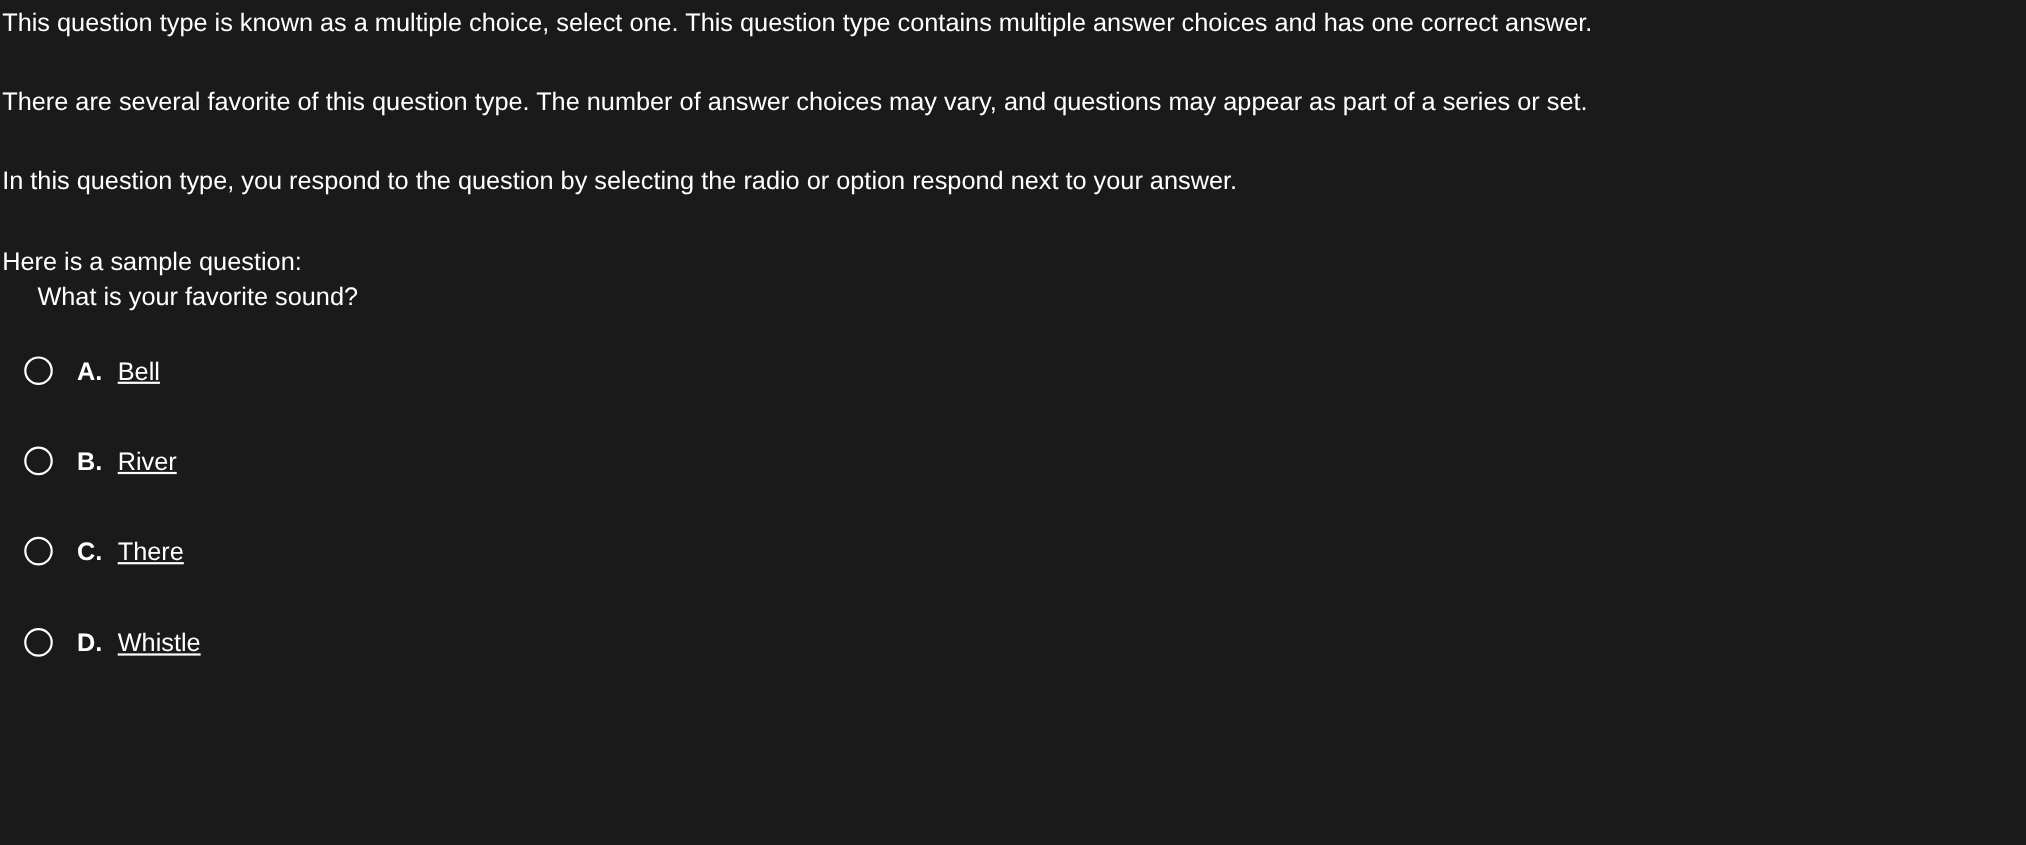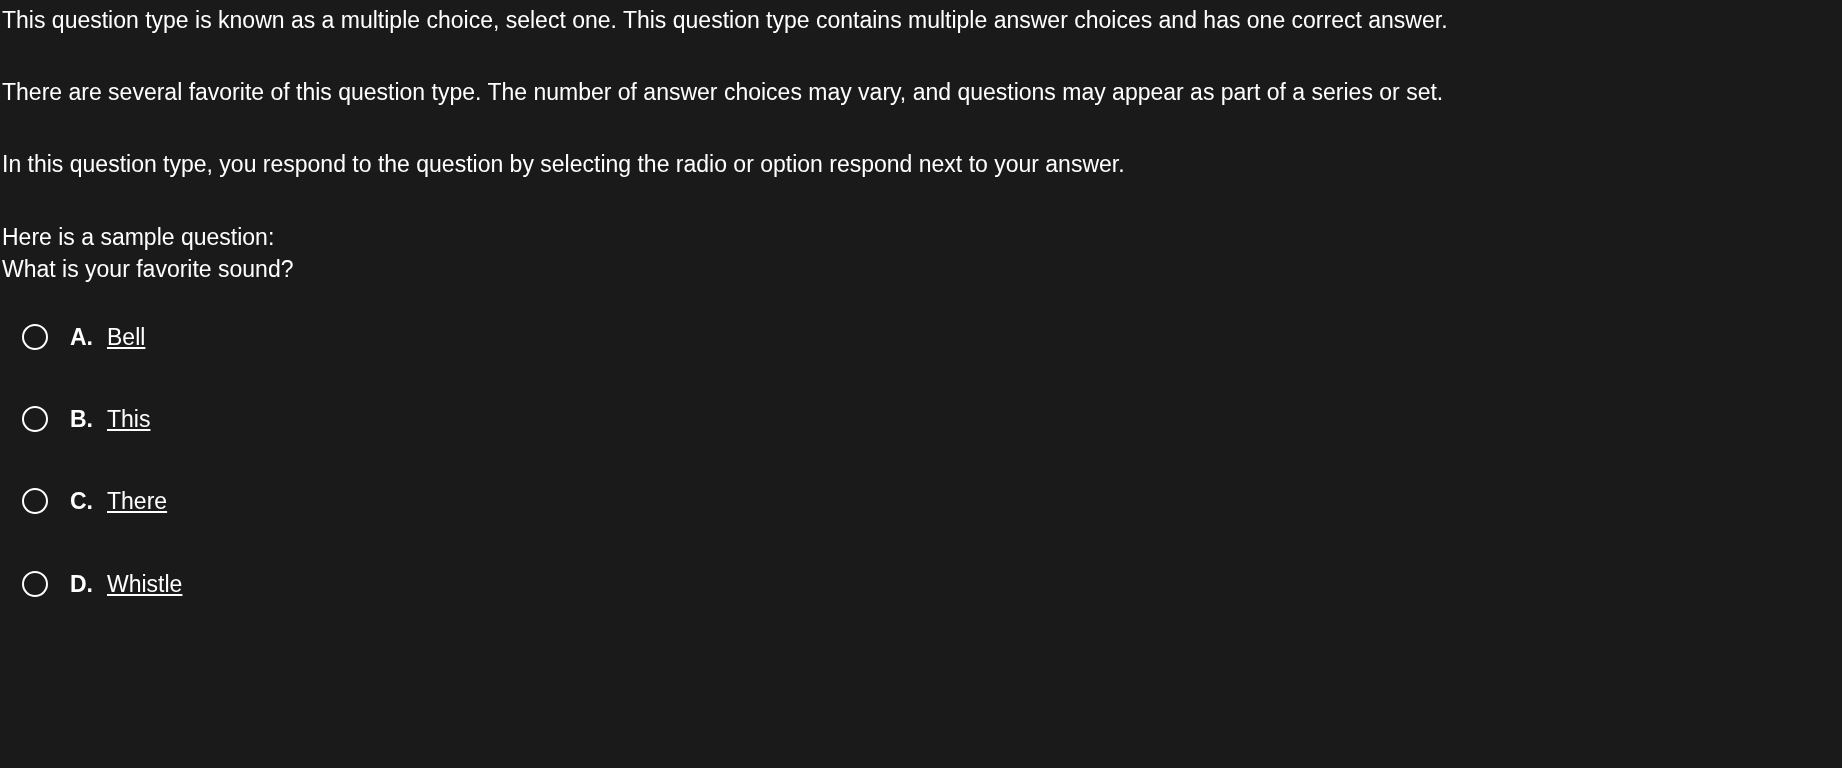--- a/index.html
+++ b/index.html
@@ -18,20 +18,21 @@
       height: 768px;
       overflow: hidden;
     }
     .description-paragraph {
       margin-bottom: 40px;
     }
     .sample-heading {
     }
     .question-text {
       margin-bottom: 36px;
+      margin-left: 32px;
     }
     .option-row {
       display: flex;
       align-items: center;
       margin-left: 20px;
       margin-bottom: 50px;
       cursor: pointer;
     }
     .radio-circle {
       width: 26px;
@@ -62,21 +63,21 @@
 
 <div class="option-row">
   <span class="radio-circle"></span>
   <span class="option-letter">A.</span>
   <span class="option-label">Bell</span>
 </div>
 
 <div class="option-row">
   <span class="radio-circle"></span>
   <span class="option-letter">B.</span>
-  <span class="option-label">This</span>
+  <span class="option-label">River</span>
 </div>
 
 <div class="option-row">
   <span class="radio-circle"></span>
   <span class="option-letter">C.</span>
   <span class="option-label">There</span>
 </div>
 
 <div class="option-row">
   <span class="radio-circle"></span>

